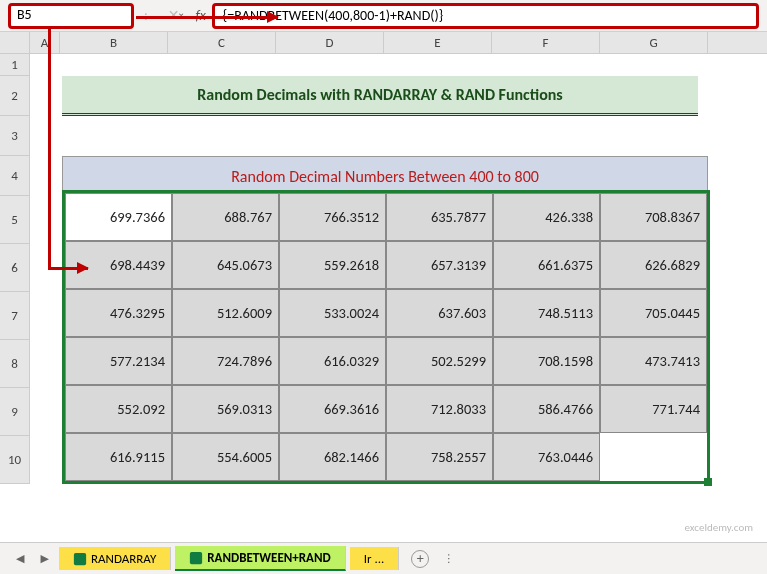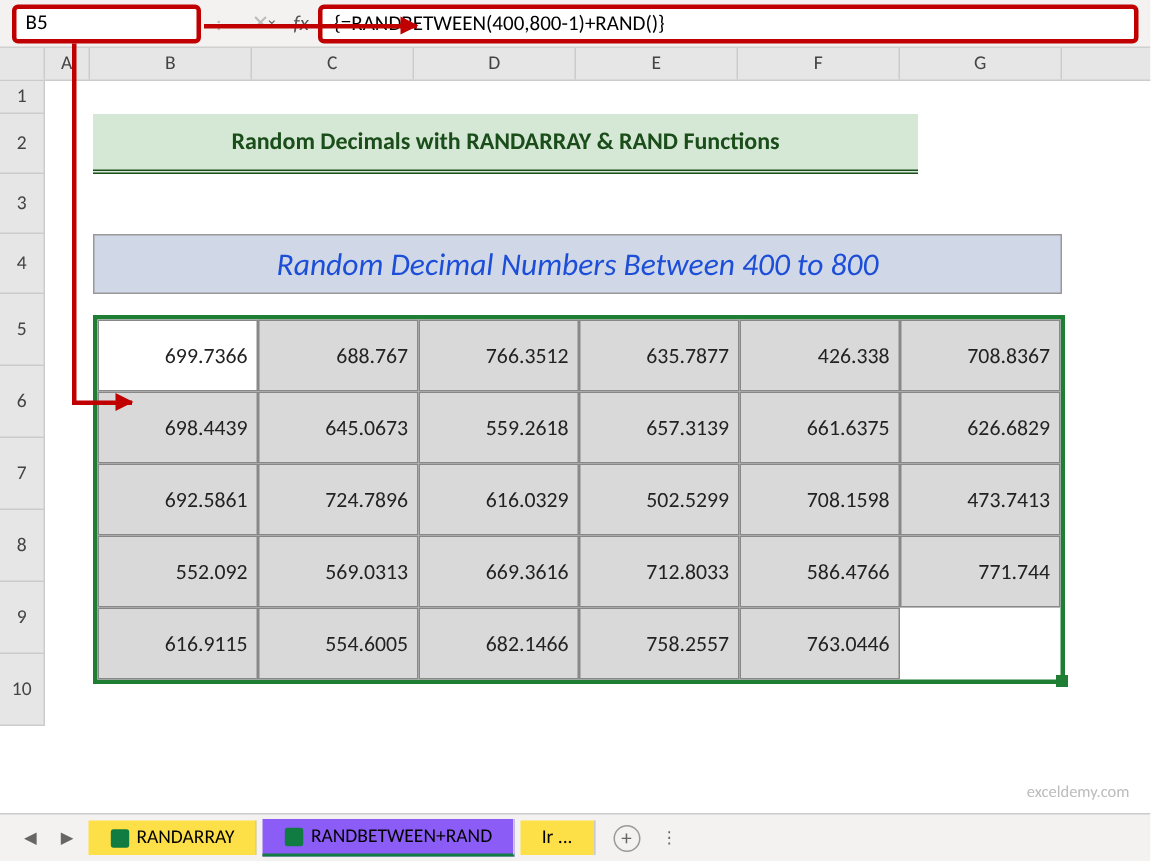--- a/index.html
+++ b/index.html
@@ -27,34 +27,34 @@
 .col-h { border-right: 1px solid #ccc; text-align: center; font-size: 13px; color: #444; line-height: 22px; }
 .col-A { width: 30px; }
 .col-w { width: 108px; }
 
 .row-headers { position: absolute; top: 22px; left: 0; width: 30px; background: #e6e6e6; z-index: 2; }
 .row-h { height: 40px; border-bottom: 1px solid #ccc; border-right: 1px solid #ccc; text-align: center; font-size: 13px; color: #444; display: flex; align-items: center; justify-content: center; }
 .row-h.r1 { height: 22px; }
 
 .cells { position: absolute; top: 22px; left: 30px; right: 0; }
 
-.title-merged { position: absolute; top: 22px; left: 32px; width: 550px; height: 40px; background: #d5e8d5; border-bottom: 3px double #1a4d1a; display: flex; align-items: center; justify-content: center; font-weight: bold; color: #1a4d1a; font-size: 16px; }
+.title-merged { position: absolute; top: 22px; left: 32px; width: 636px; height: 40px; background: #d5e8d5; border-bottom: 3px double #1a4d1a; display: flex; align-items: center; justify-content: center; font-weight: bold; color: #1a4d1a; font-size: 16px; }
 
-.subtitle-merged { position: absolute; top: 102px; left: 32px; width: 646px; height: 40px; background: #d0d8e8; border: 1px solid #999; display: flex; align-items: center; justify-content: center; font-size: 21px; color: #1d4ed8; font-style: italic; }
+.subtitle-merged { position: absolute; top: 102px; left: 32px; width: 646px; height: 40px; background: #d0d8e8; border: 1px solid #999; display: flex; align-items: center; justify-content: center; font-size: 16px; color: #b91c1c; }
 
-.data-table { position: absolute; top: 156px; left: 32px; border: 3px solid #1e7e34; }
+.data-table { position: absolute; top: 136px; left: 32px; border: 3px solid #1e7e34; }
 .data-row { display: flex; }
 .data-cell { width: 107px; height: 48px; border: 1px solid #888; background: #d9d9d9; display: flex; align-items: center; justify-content: flex-end; padding: 0 6px; font-size: 14.5px; color: #222; }
 .data-cell.active { background: #fff; }
 .fill-handle { position: absolute; bottom: -5px; right: -5px; width: 8px; height: 8px; background: #1e7e34; }
 
 .tabs-bar { position: absolute; bottom: 0; left: 0; right: 0; height: 32px; background: #f3f2f1; border-top: 1px solid #ccc; display: flex; align-items: center; padding: 0 10px; gap: 4px; }
 .tab-nav { font-size: 11px; color: #666; padding: 0 6px; cursor: pointer; }
 .tab { padding: 4px 14px; font-size: 13px; background: #fde047; border-right: 1px solid #ccc; cursor: pointer; display: flex; align-items: center; gap: 4px; }
-.tab.active { background: #8b5cf6; font-weight: normal; border-bottom: 2px solid #107c41; }
+.tab.active { background: #bef264; font-weight: bold; border-bottom: 2px solid #107c41; }
 .tab-icon { width: 14px; height: 14px; display: inline-block; }
 .add-tab { width: 18px; height: 18px; border: 1px solid #999; border-radius: 50%; display: flex; align-items: center; justify-content: center; font-size: 14px; color: #666; margin-left: 8px; }
 
 .watermark { position: absolute; right: 14px; bottom: 40px; font-size: 11px; color: #bbb; }
 </style>
 </head>
 <body>
 
 <div class="formula-bar">
   <div class="name-box-wrap">
@@ -113,21 +113,29 @@
       </div>
       <div class="data-row">
         <div class="data-cell">698.4439</div>
         <div class="data-cell">645.0673</div>
         <div class="data-cell">559.2618</div>
         <div class="data-cell">657.3139</div>
         <div class="data-cell">661.6375</div>
         <div class="data-cell">626.6829</div>
       </div>
       <div class="data-row">
-        <div class="data-cell">692.5861</div>
+        <div class="data-cell">476.3295</div>
+        <div class="data-cell">512.6009</div>
+        <div class="data-cell">533.0024</div>
+        <div class="data-cell">637.603</div>
+        <div class="data-cell">748.5113</div>
+        <div class="data-cell">705.0445</div>
+      </div>
+      <div class="data-row">
+        <div class="data-cell">577.2134</div>
         <div class="data-cell">724.7896</div>
         <div class="data-cell">616.0329</div>
         <div class="data-cell">502.5299</div>
         <div class="data-cell">708.1598</div>
         <div class="data-cell">473.7413</div>
       </div>
       <div class="data-row">
         <div class="data-cell">552.092</div>
         <div class="data-cell">569.0313</div>
         <div class="data-cell">669.3616</div>

